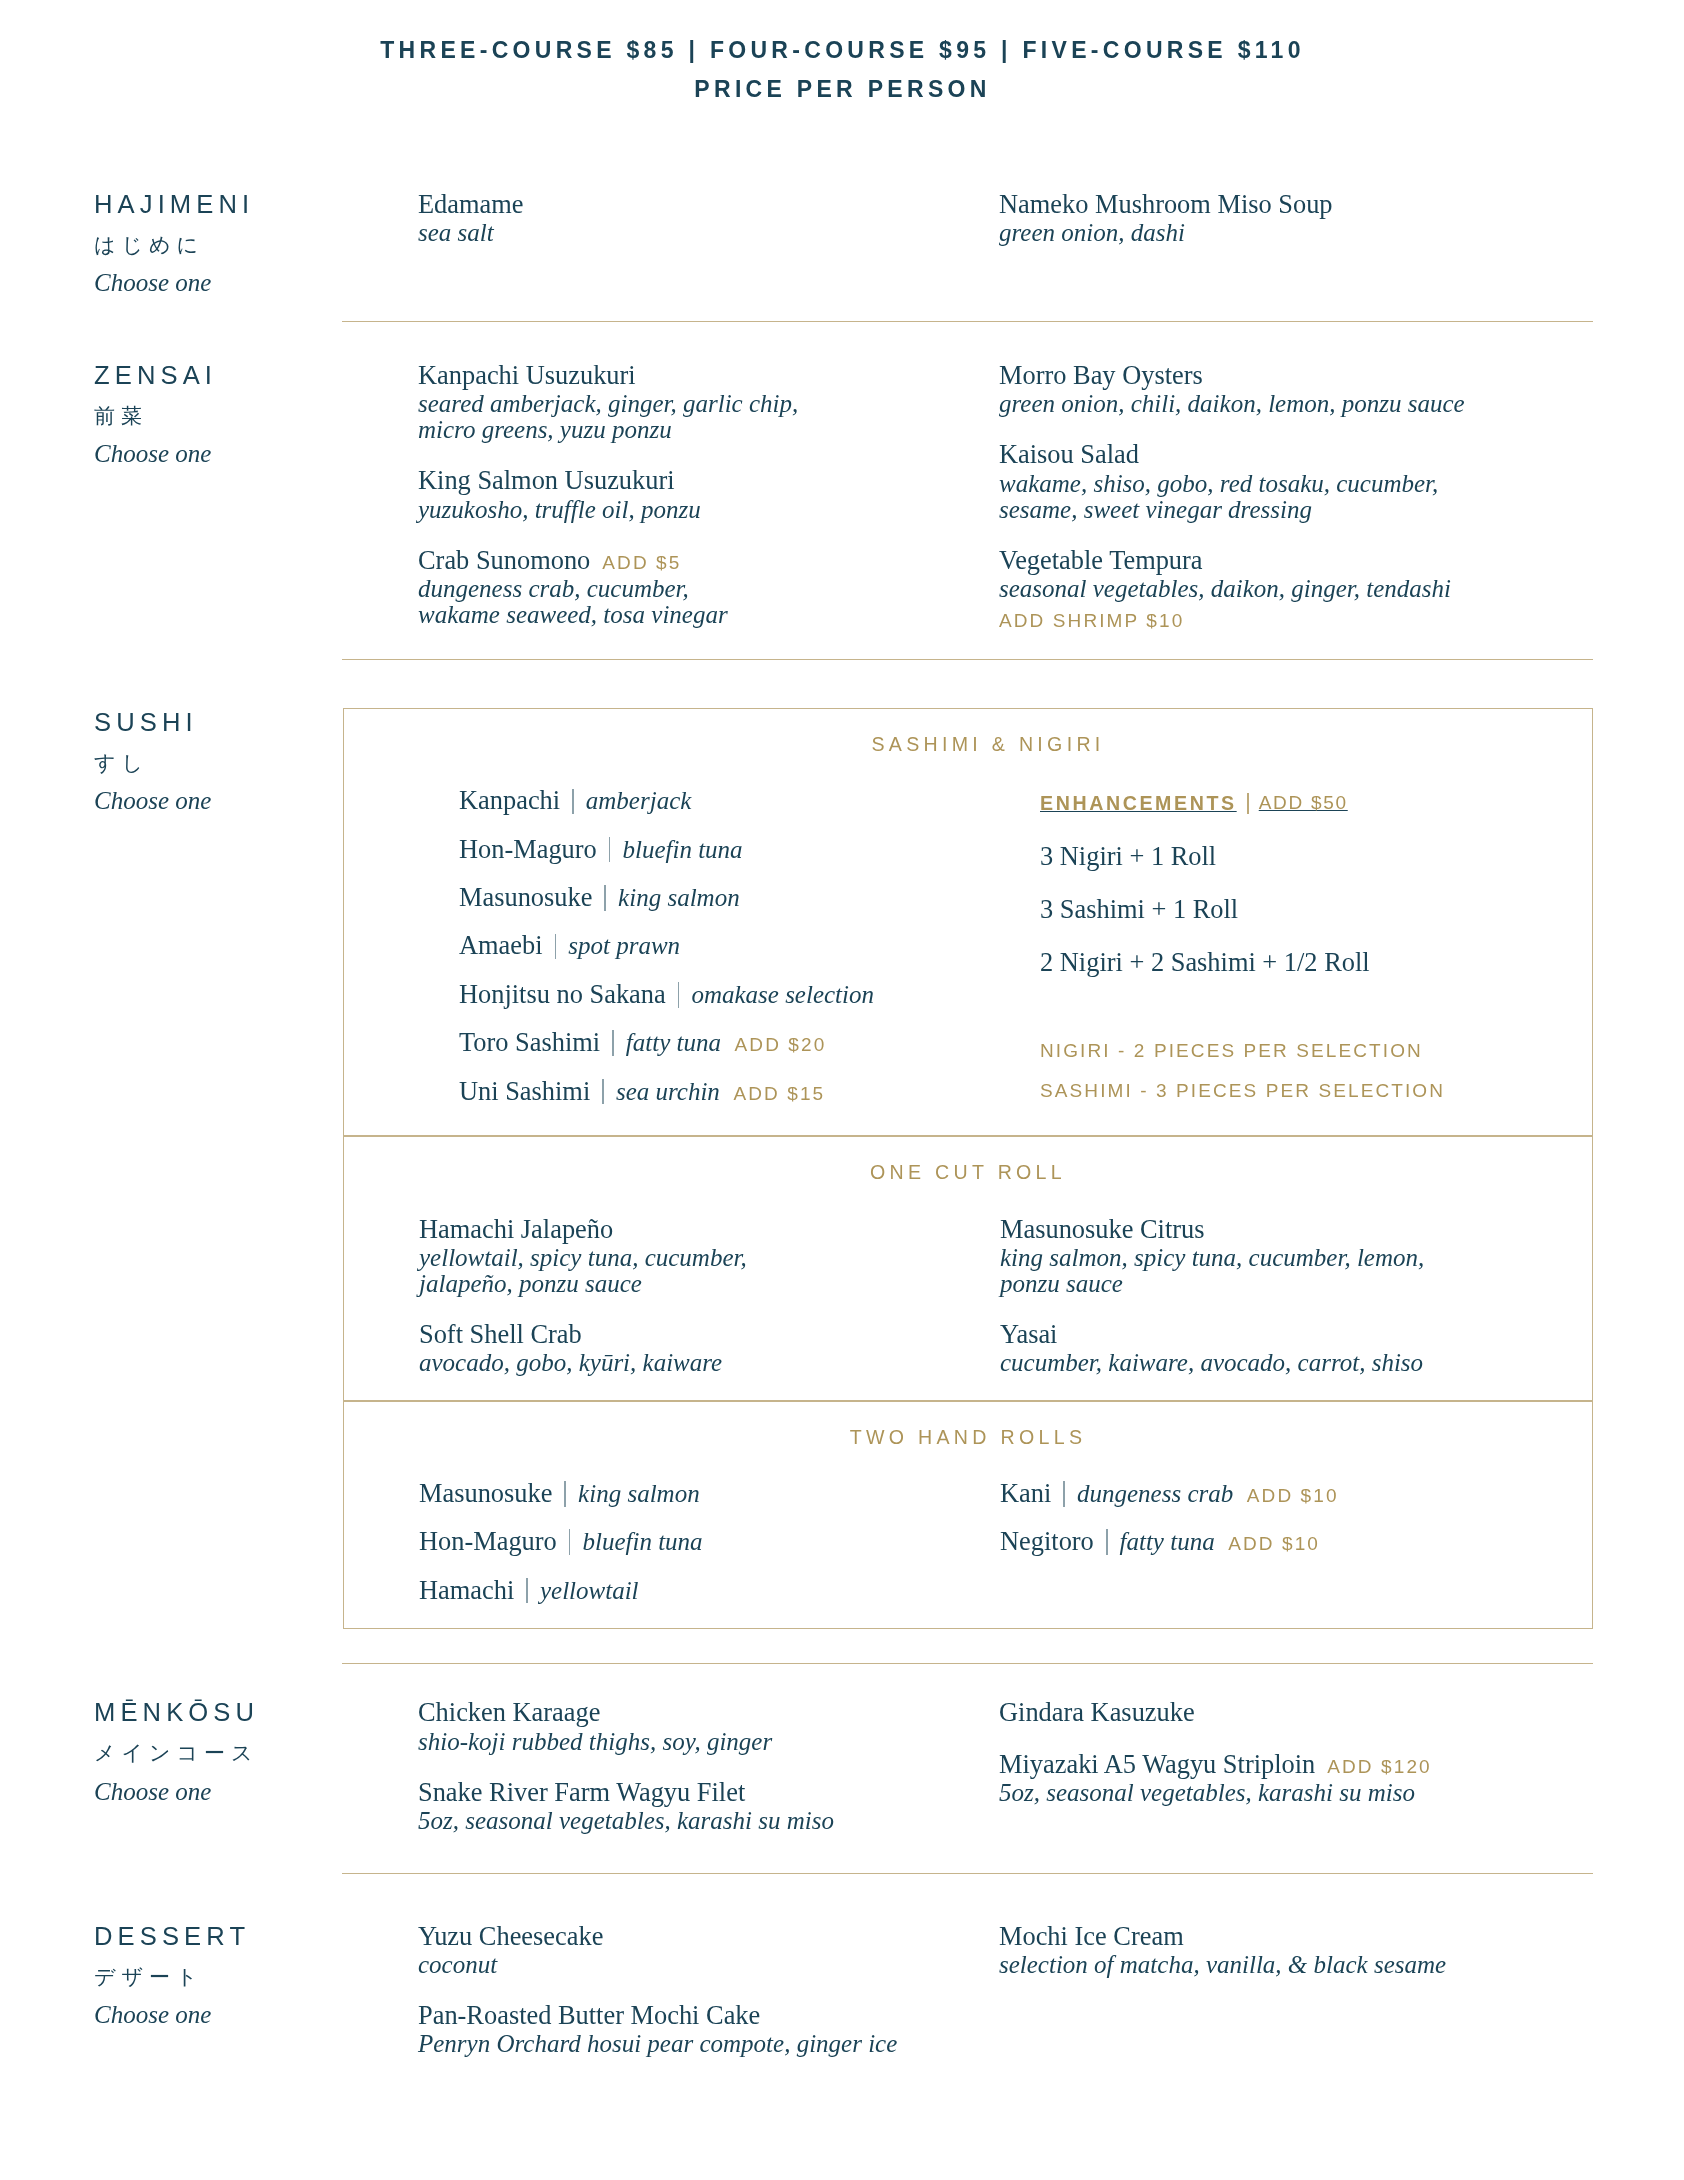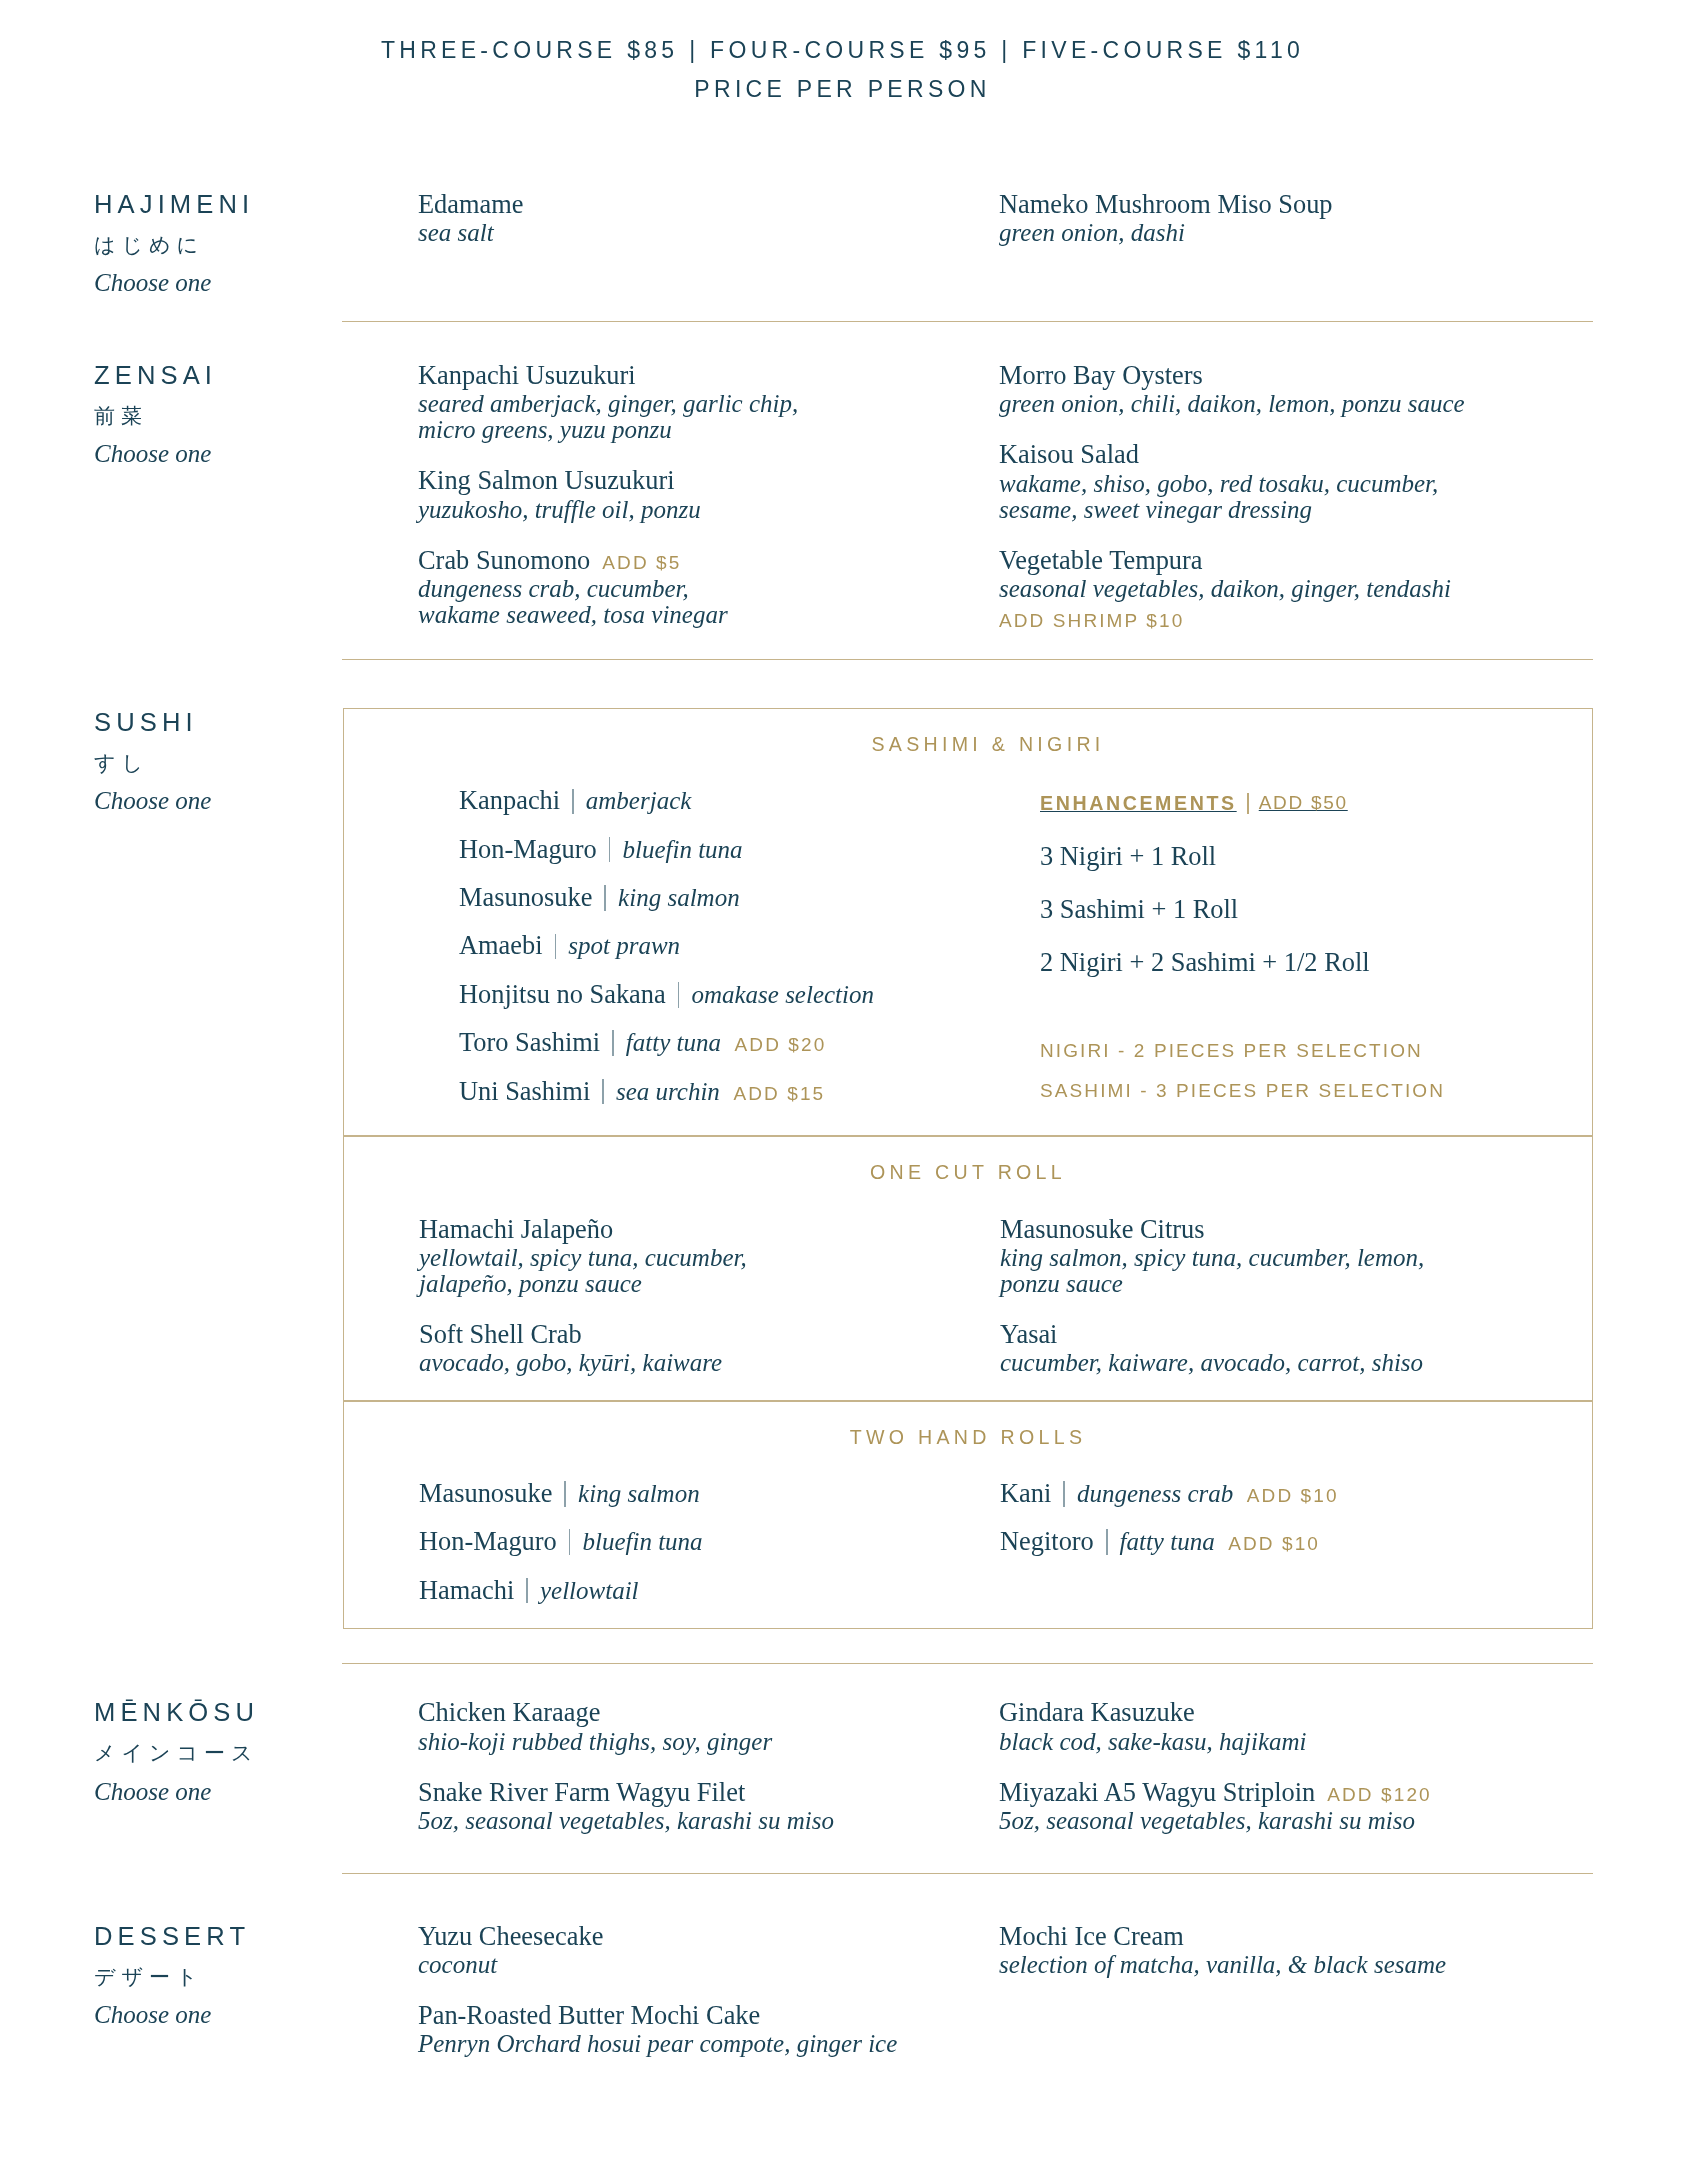--- a/index.html
+++ b/index.html
@@ -13,21 +13,21 @@
     width:1685px;
     height:2181px;
     overflow:hidden;
     font-family:"Liberation Serif", serif;
     color:var(--navy);
   }
   
   .hdr{padding-top:37px;text-align:center;}
   .hdr-line{
     font-family:"Liberation Sans", sans-serif;
-    font-weight:normal;
+    font-weight:bold;
     font-size:23px;
     letter-spacing:4.3px;
     color:var(--navy);
   }
   .hdr-line + .hdr-line{margin-top:12px;}
 
   
   .section{display:flex;padding:0 92px 0 94px;}
   .label{width:249px;flex-shrink:0;}
   .label-title{
@@ -392,21 +392,20 @@
             <div class="item-desc">shio-koji rubbed thighs, soy, ginger</div>
           </div>
           <div class="item">
             <div class="item-name">Snake River Farm Wagyu Filet</div>
             <div class="item-desc">5oz, seasonal vegetables, karashi su miso</div>
           </div>
         </div>
         <div class="col2">
           <div class="item">
             <div class="item-name">Gindara Kasuzuke</div>
-            <div class="item-desc">black cod, sake-kasu, hajikami</div>
           </div>
           <div class="item">
             <div class="name-row"><span class="item-name">Miyazaki A5 Wagyu Striploin</span><span class="add-label">ADD $120</span></div>
             <div class="item-desc">5oz, seasonal vegetables, karashi su miso</div>
           </div>
         </div>
       </div>
     </div>
   </section>
   <div class="rule rule-4"></div>

